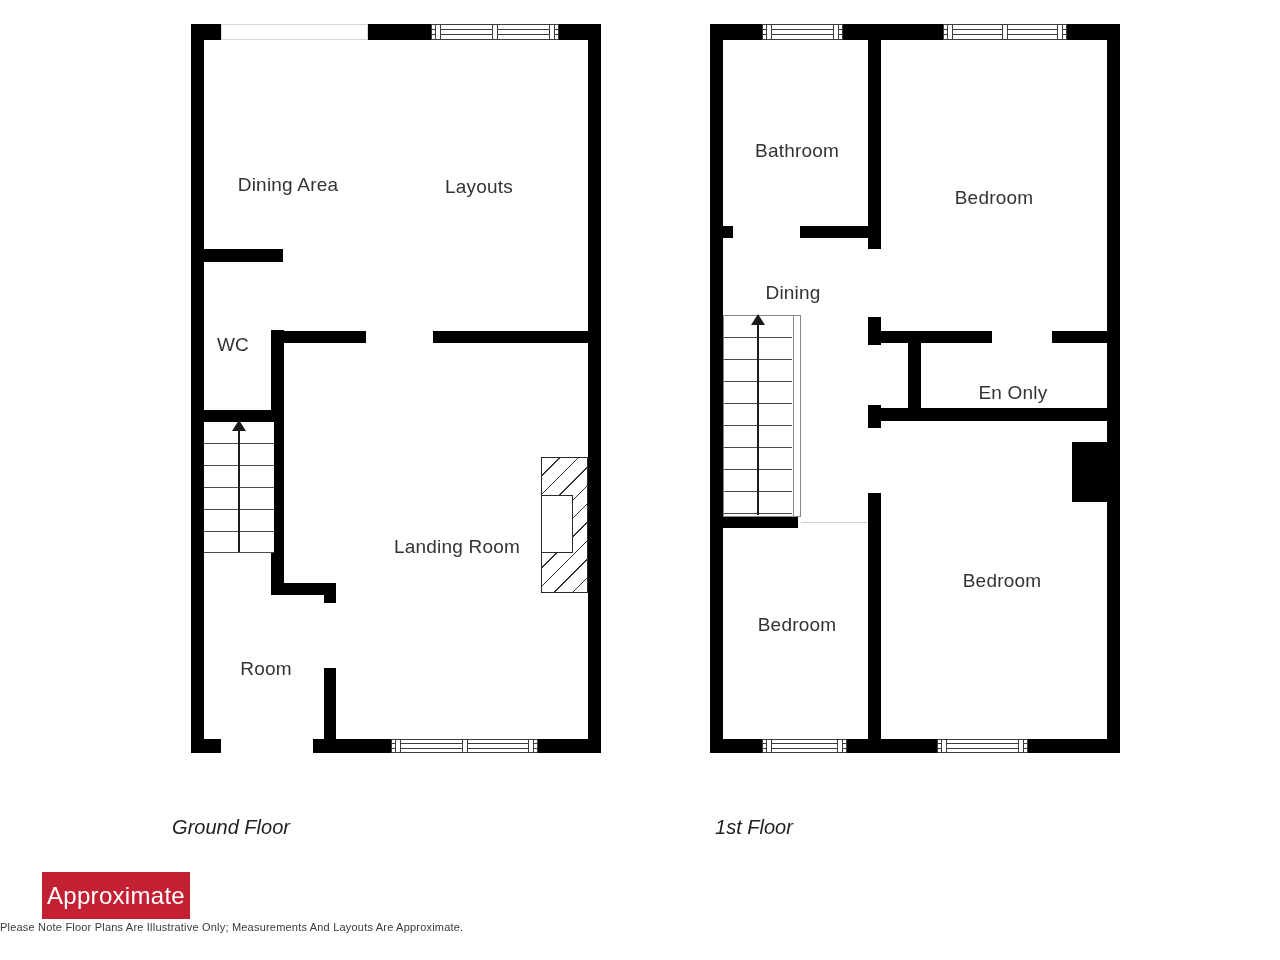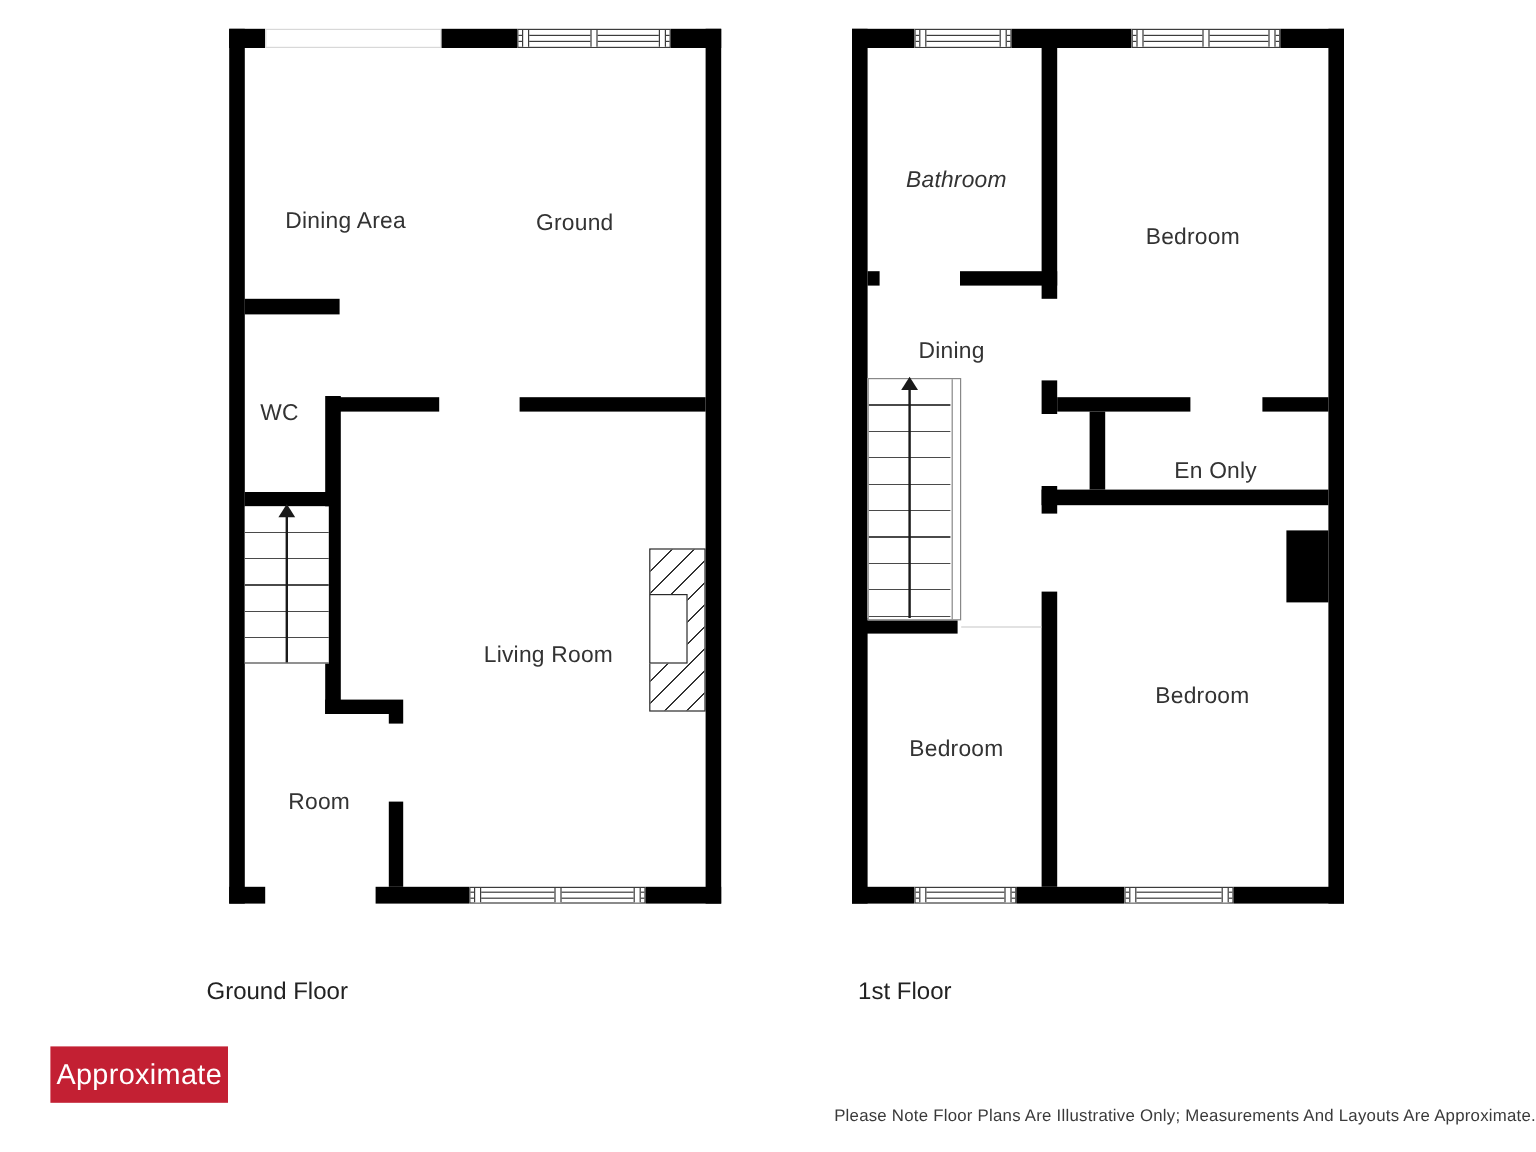--- a/index.html
+++ b/index.html
@@ -8,21 +8,21 @@
     font-family:"Liberation Sans","DejaVu Sans",sans-serif;
   }
   .abs{position:absolute;box-sizing:border-box;}
   .wall{position:absolute;background:#000;box-sizing:border-box;}
   .room-label{
     position:absolute;transform:translate(-50%,-50%);
     font-size:19px;color:#333;white-space:nowrap;letter-spacing:.2px;
   }
   .floor-title{
     position:absolute;transform:translate(-50%,-50%);
-    font-size:20px;color:#222;white-space:nowrap;
+    font-size:20px;color:#222;white-space:nowrap;font-style:italic;
   }
   .window{position:absolute;background:#fff;border:1px solid #3c3c3c;box-sizing:border-box;}
   .window .hline{position:absolute;left:0;right:0;height:1px;background:#3c3c3c;}
   .window .h1{top:26%;}
   .window .h2{bottom:26%;}
   .window .vdiv{position:absolute;top:0;bottom:0;width:4px;background:#fff;
     border-left:1px solid #3c3c3c;border-right:1px solid #3c3c3c;}
   .vdiv.v-left{left:3px;}
   .vdiv.v-right{right:3px;}
   .vdiv.v-mid{left:50%;transform:translateX(-50%);}
@@ -38,22 +38,22 @@
     background:repeating-linear-gradient(135deg,#fff 0 12px,#333 12px 13px);}
   .fireplace-recess{position:absolute;background:#fff;border:1px solid #2a2a2a;box-sizing:border-box;}
   .thin-line{position:absolute;background:#cfcfcf;}
   .stair-edge{position:absolute;background:#888;}
   .logo{
     position:absolute;left:42px;top:872px;width:148px;height:47px;
     display:flex;align-items:center;justify-content:center;
     color:#fff;font-size:24px;letter-spacing:.3px;
   }
   .disclaimer{
-    position:absolute;left:0;right:0;top:921px;text-align:right;
-    font-size:14px;color:#3a3a3a;letter-spacing:.2px;
+    position:absolute;left:0;right:0;top:921px;text-align:left;
+    font-size:11px;color:#3a3a3a;letter-spacing:.2px;
   }
 </style>
 </head>
 <body>
 
 <div class="abs" style="left:11px;top:0;width:640px;height:960px;">
 
   <div class="wall" style="left:180px;top:24px;width:30px;height:16px;"></div>
   <div class="opening" style="left:210px;top:24px;width:147px;height:16px;"></div>
   <div class="wall" style="left:357px;top:24px;width:63px;height:16px;"></div>
@@ -90,23 +90,23 @@
   <div class="stairs" style="left:193px;top:422px;width:70px;height:131px;border-bottom:1px solid #4a4a4a;">
     <div class="treads"></div>
   </div>
   <div class="arrow-head" style="left:221px;top:420px;"></div>
   <div class="arrow-shaft" style="left:227px;top:430px;height:122px;"></div>
 
   <div class="fireplace" style="left:530px;top:457px;width:47px;height:136px;"></div>
   <div class="fireplace-recess" style="left:530px;top:495px;width:32px;height:58px;"></div>
 
   <div class="room-label" style="left:277px;top:185px;">Dining Area</div>
-  <div class="room-label" style="left:468px;top:187px;">Ground</div>
+  <div class="room-label" style="left:468px;top:187px;">Layouts</div>
   <div class="room-label" style="left:222px;top:345px;">WC</div>
-  <div class="room-label" style="left:446px;top:547px;">Living Room</div>
+  <div class="room-label" style="left:446px;top:547px;">Landing Room</div>
   <div class="room-label" style="left:255px;top:669px;">Room</div>
   <div class="floor-title" style="left:220px;top:827px;">Ground Floor</div>
 </div>
 
 <div class="abs" style="left:640px;top:0;width:640px;height:960px;margin-left:-640px;">
 
   <div class="wall" style="left:710px;top:24px;width:52px;height:16px;"></div>
   <div class="window" style="left:762px;top:24px;width:81px;height:16px;">
     <div class="hline h1"></div>
     <div class="hline h2"></div>
@@ -154,21 +154,21 @@
   <div class="wall" style="left:1072px;top:442px;width:35px;height:60px;"></div>
 
   <div class="stairs" style="left:723px;top:315px;width:78px;height:202px;border:1px solid #888;">
     <div class="treads" style="right:8px;"></div>
     <div class="stair-edge" style="left:69px;top:0;bottom:0;width:1px;"></div>
   </div>
   <div class="arrow-head" style="left:751px;top:314px;"></div>
   <div class="arrow-shaft" style="left:757px;top:324px;height:191px;"></div>
   <div class="thin-line" style="left:801px;top:522px;width:67px;height:1px;"></div>
 
-  <div class="room-label" style="left:797px;top:151px;font-style:italic;">Bathroom</div>
+  <div class="room-label" style="left:797px;top:151px;">Bathroom</div>
   <div class="room-label" style="left:994px;top:198px;">Bedroom</div>
   <div class="room-label" style="left:793px;top:293px;">Dining</div>
   <div class="room-label" style="left:1013px;top:393px;">En Only</div>
   <div class="room-label" style="left:797px;top:625px;">Bedroom</div>
   <div class="room-label" style="left:1002px;top:581px;">Bedroom</div>
   <div class="floor-title" style="left:754px;top:827px;">1st Floor</div>
 </div>
 
 <div class="logo" style="background: rgb(195, 32, 51); color: rgb(255, 255, 255);">
   <span>Approximate</span>

